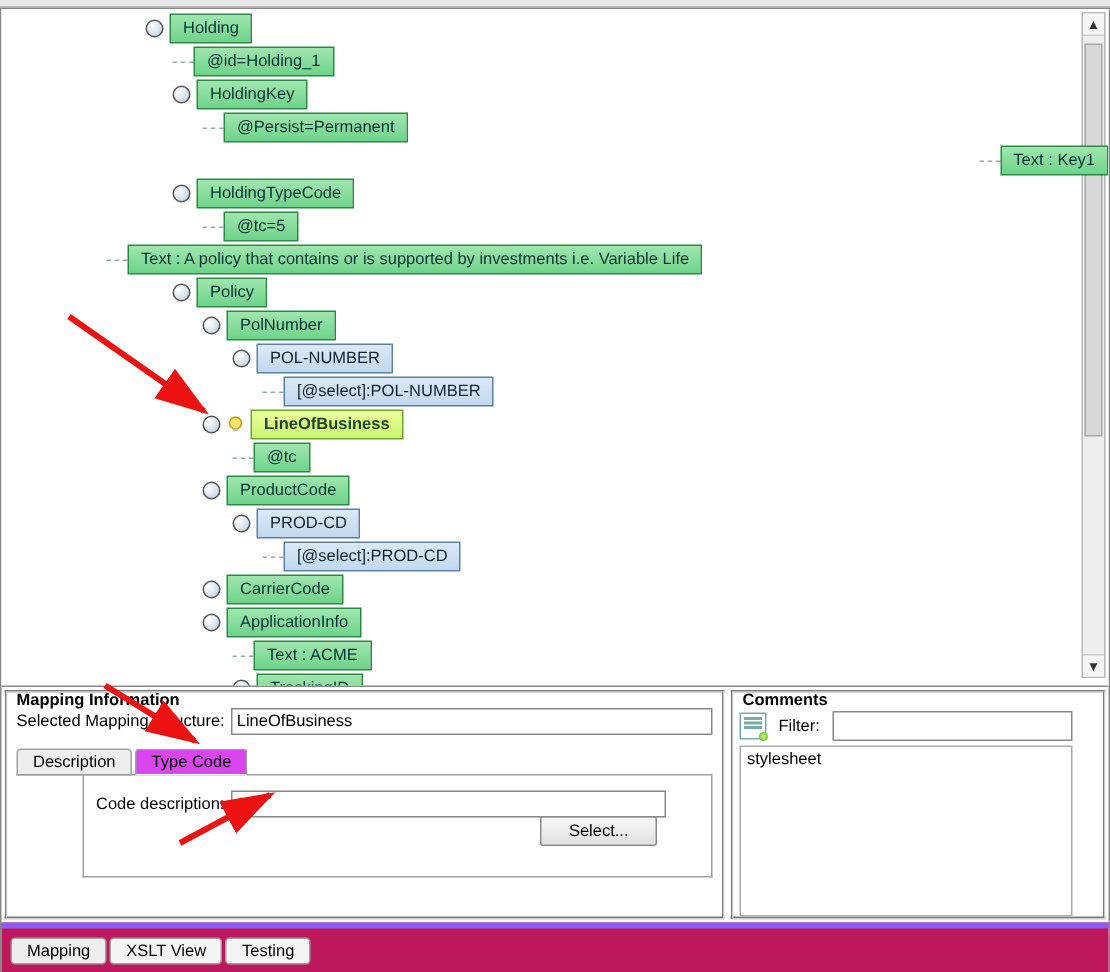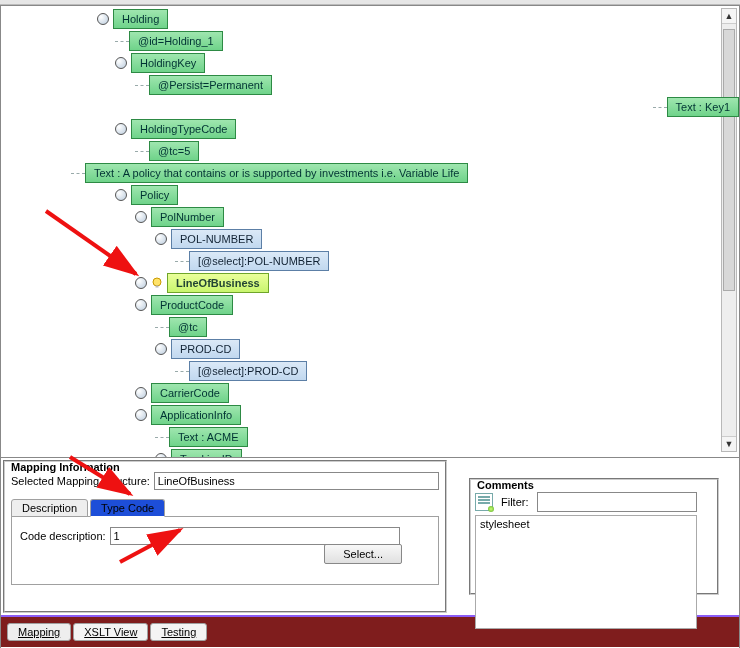--- a/index.html
+++ b/index.html
@@ -196,45 +196,46 @@
     border: 1px solid #a0a0a0;
     padding: 2px 10px;
     background: #eee;
     margin-right: 2px;
     border-top-left-radius: 3px;
     border-top-right-radius: 3px;
     position: relative;
     top: 1px;
   }
   .tab.active {
-    background: #1d4ed8;
+    background: #d946ef;
     border-bottom: 1px solid #fff;
   }
   .tab-body {
     border: 1px solid #a0a0a0;
     border-top: none;
     padding: 10px 8px;
     height: 68px;
     box-sizing: border-box;
     position: relative;
+    margin-left: 44px;
   }
   .select-btn {
     position: absolute;
     right: 36px;
     bottom: 20px;
     padding: 3px 18px;
     background: linear-gradient(#f8f8f8,#e0e0e0);
     border: 1px solid #888;
     border-radius: 2px;
     font: inherit;
   }
   .comments {
     width: 250px;
     border: 2px groove #ccc;
-    margin: 20px;
+    margin: 2px;
     box-sizing: border-box;
     position: relative;
     padding: 12px 20px 4px 4px;
   }
   .comments .filterline {
     display: flex;
     align-items: center;
     gap: 8px;
     margin-bottom: 3px;
   }
@@ -257,26 +258,25 @@
   .comments .list {
     border: 1px solid #aaa;
     height: 108px;
     background:#fff;
     padding:2px 4px;
     overflow:auto;
   }
   
   .footer-tabs {
     height: 30px;
-    border-top: 2px solid #8b5cf6;
+    border-top: 4px solid #8b5cf6;
     display: flex;
     align-items: center;
     padding-left: 6px;
-    background: #7f1d1d;
-    text-decoration: underline;
+    background: #be185d;
   }
   .footer-tabs .tab {
     top: 0;
     border-radius: 3px;
   }
   .footer-tabs .tab.active {
     background: #f4f4f4;
     border-bottom:1px solid #a0a0a0;
   }
 </style>
@@ -353,28 +353,28 @@
         <div class="row" style="padding-left:134px;">
           <span class="toggle"></span>
           <span class="bulb">
             <svg viewBox="0 0 12 12">
                 <circle cx="6" cy="5" r="4" fill="#ffe36b" stroke="#c99a00"></circle>
                 <rect x="4.5" y="8.5" width="3" height="2" fill="#b8b8b8"></rect>
               </svg>
           </span>
           <span class="node highlight">LineOfBusiness</span>
         </div>
+        <div class="row" style="padding-left:154px;">
+          <span class="dash"></span>
+          <span class="node green">@tc</span>
+        </div>
+
         <div class="row" style="padding-left:134px;">
           <span class="toggle"></span>
           <span class="node green">ProductCode</span>
-        </div>
-
-        <div class="row" style="padding-left:154px;">
-          <span class="dash"></span>
-          <span class="node green">@tc</span>
         </div>
         <div class="row" style="padding-left:154px;">
           <span class="toggle"></span>
           <span class="node blue">PROD-CD</span>
         </div>
         <div class="row" style="padding-left:174px;">
           <span class="dash"></span>
           <span class="node blue">[@select]:PROD-CD</span>
         </div>
 

